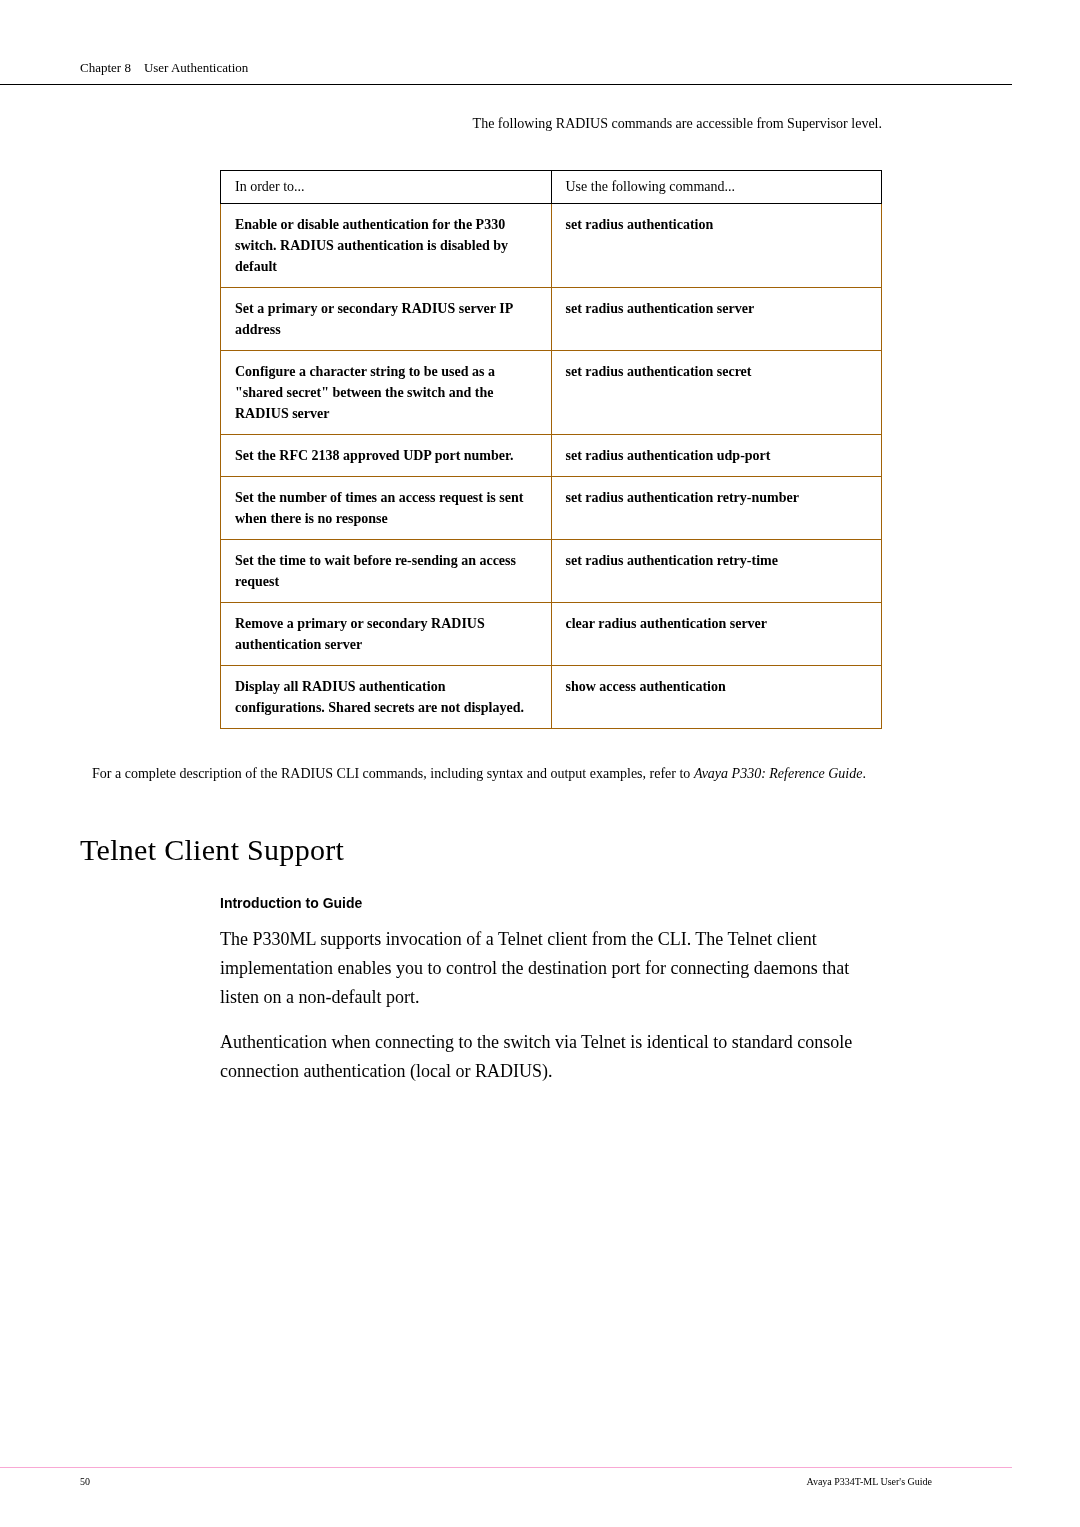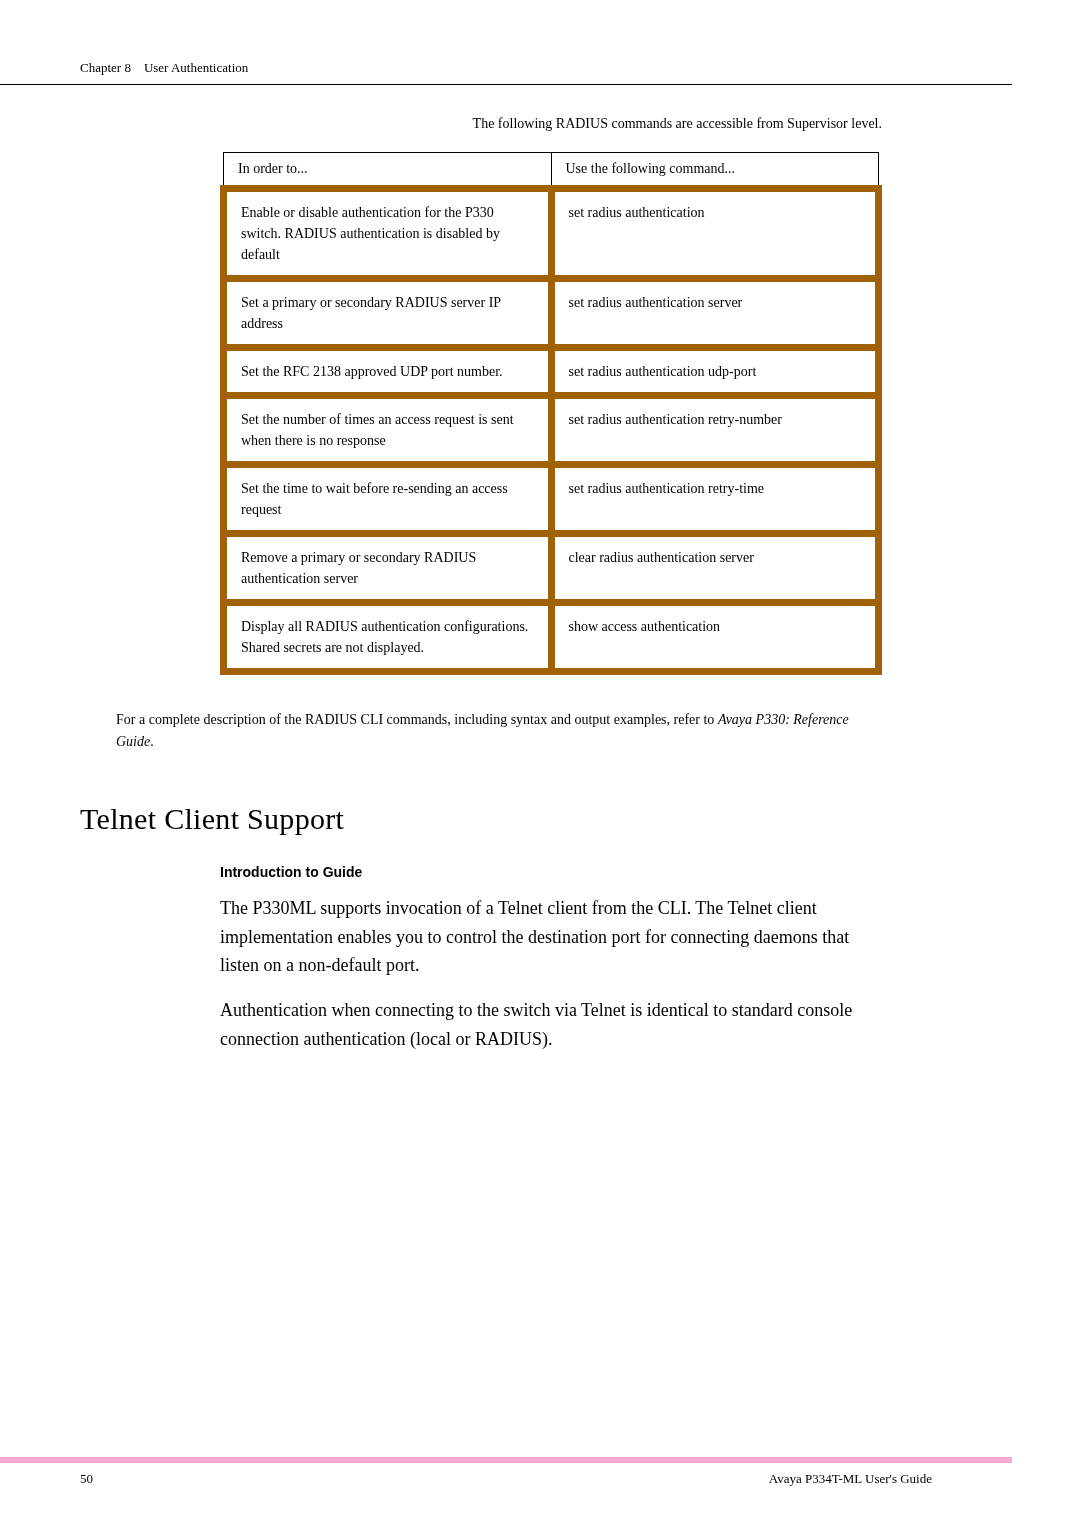--- a/index.html
+++ b/index.html
@@ -48,40 +48,42 @@
 
     .table-wrapper {
       padding: 0 130px 18px 220px;
     }
 
     table {
       width: 100%;
       border-collapse: collapse;
       border: 1px solid #000;
       font-size: 14px;
+      margin-top: 18px;
     }
 
     thead tr th {
       border: 1px solid #000;
       padding: 8px 14px;
       text-align: left;
       font-weight: normal;
       font-style: normal;
       background: #fff;
     }
 
     tbody tr td {
-      border: 7px solid #a16207;
+      border: 1px solid #a16207;
       padding: 10px 14px;
       vertical-align: top;
       line-height: 1.5;
+      font-weight: bold;
     }
 
     .footer-text {
-      padding: 16px 130px 16px 116px;
+      padding: 16px 130px 16px 92px;
       font-size: 14px;
       line-height: 1.6;
     }
 
     .footer-text em {
       font-style: italic;
     }
 
     .section-title {
       padding: 32px 80px 10px 80px;
@@ -105,22 +107,22 @@
     }
 
     .page-footer {
       position: absolute;
       bottom: 40px;
       left: 0;
       right: 0;
       display: flex;
       justify-content: space-between;
       padding: 0 80px;
-      font-size: 13px;
-      border-top: 6px solid #f9a8d4;
+      font-size: 10px;
+      border-top: 1px solid #f9a8d4;
       padding-top: 8px;
     }
 
     .col-left {
       width: 50%;
     }
 
     .col-right {
       width: 50%;
     }
@@ -151,20 +153,24 @@
       <tbody id="table-body">
       <tr>
             <td class="col-left">Enable or disable authentication for the P330 switch. RADIUS authentication is disabled by default</td>
             <td class="col-right">set radius authentication</td>
           </tr>
           <tr>
             <td class="col-left">Set a primary or secondary RADIUS server IP address</td>
             <td class="col-right">set radius authentication server</td>
           </tr>
           <tr>
+            <td class="col-left">Configure a character string to be used as a "shared secret" between the switch and the RADIUS server</td>
+            <td class="col-right">set radius authentication secret</td>
+          </tr>
+          <tr>
             <td class="col-left">Set the RFC 2138 approved UDP port number.</td>
             <td class="col-right">set radius authentication udp-port</td>
           </tr>
           <tr>
             <td class="col-left">Set the number of times an access request is sent when there is no response</td>
             <td class="col-right">set radius authentication retry-number</td>
           </tr>
           <tr>
             <td class="col-left">Set the time to wait before re-sending an access request</td>
             <td class="col-right">set radius authentication retry-time</td>

